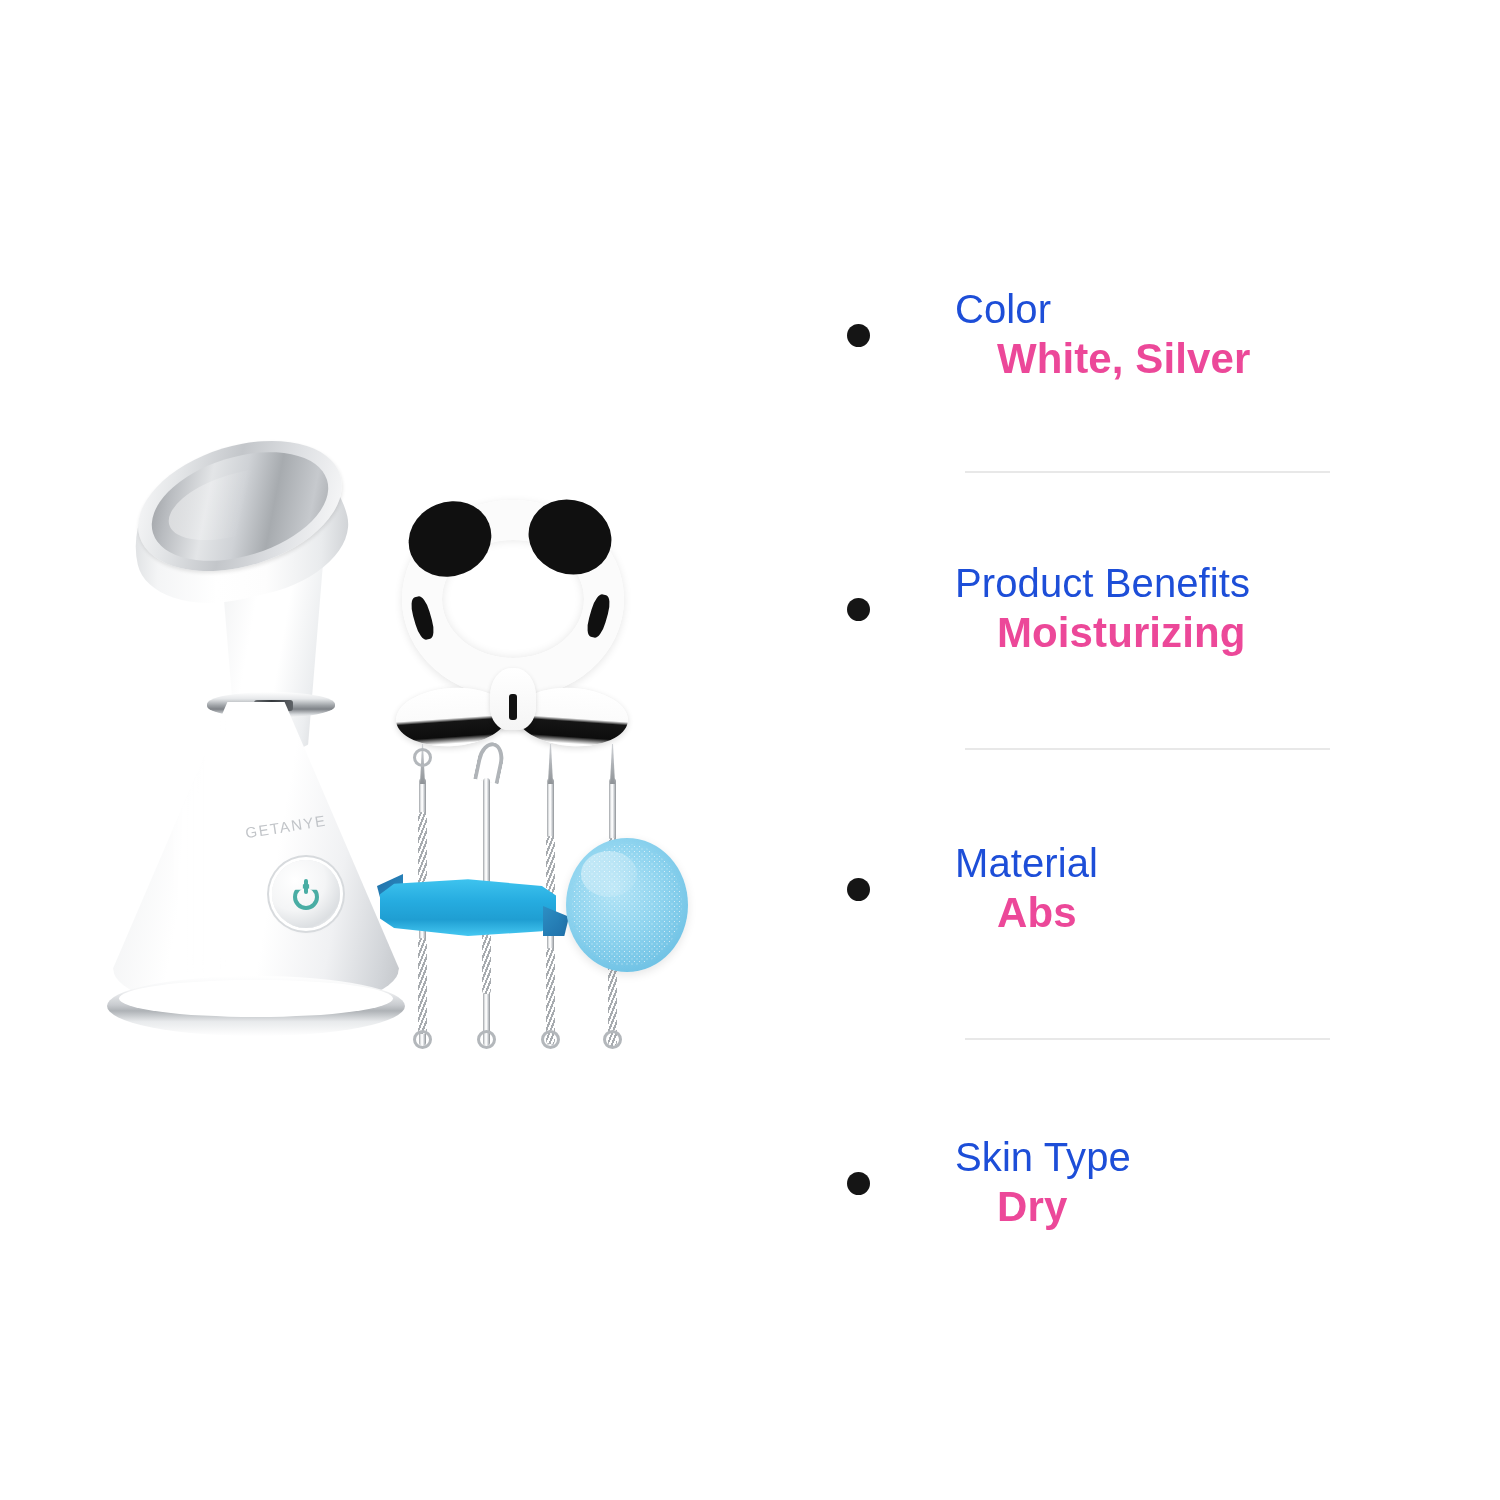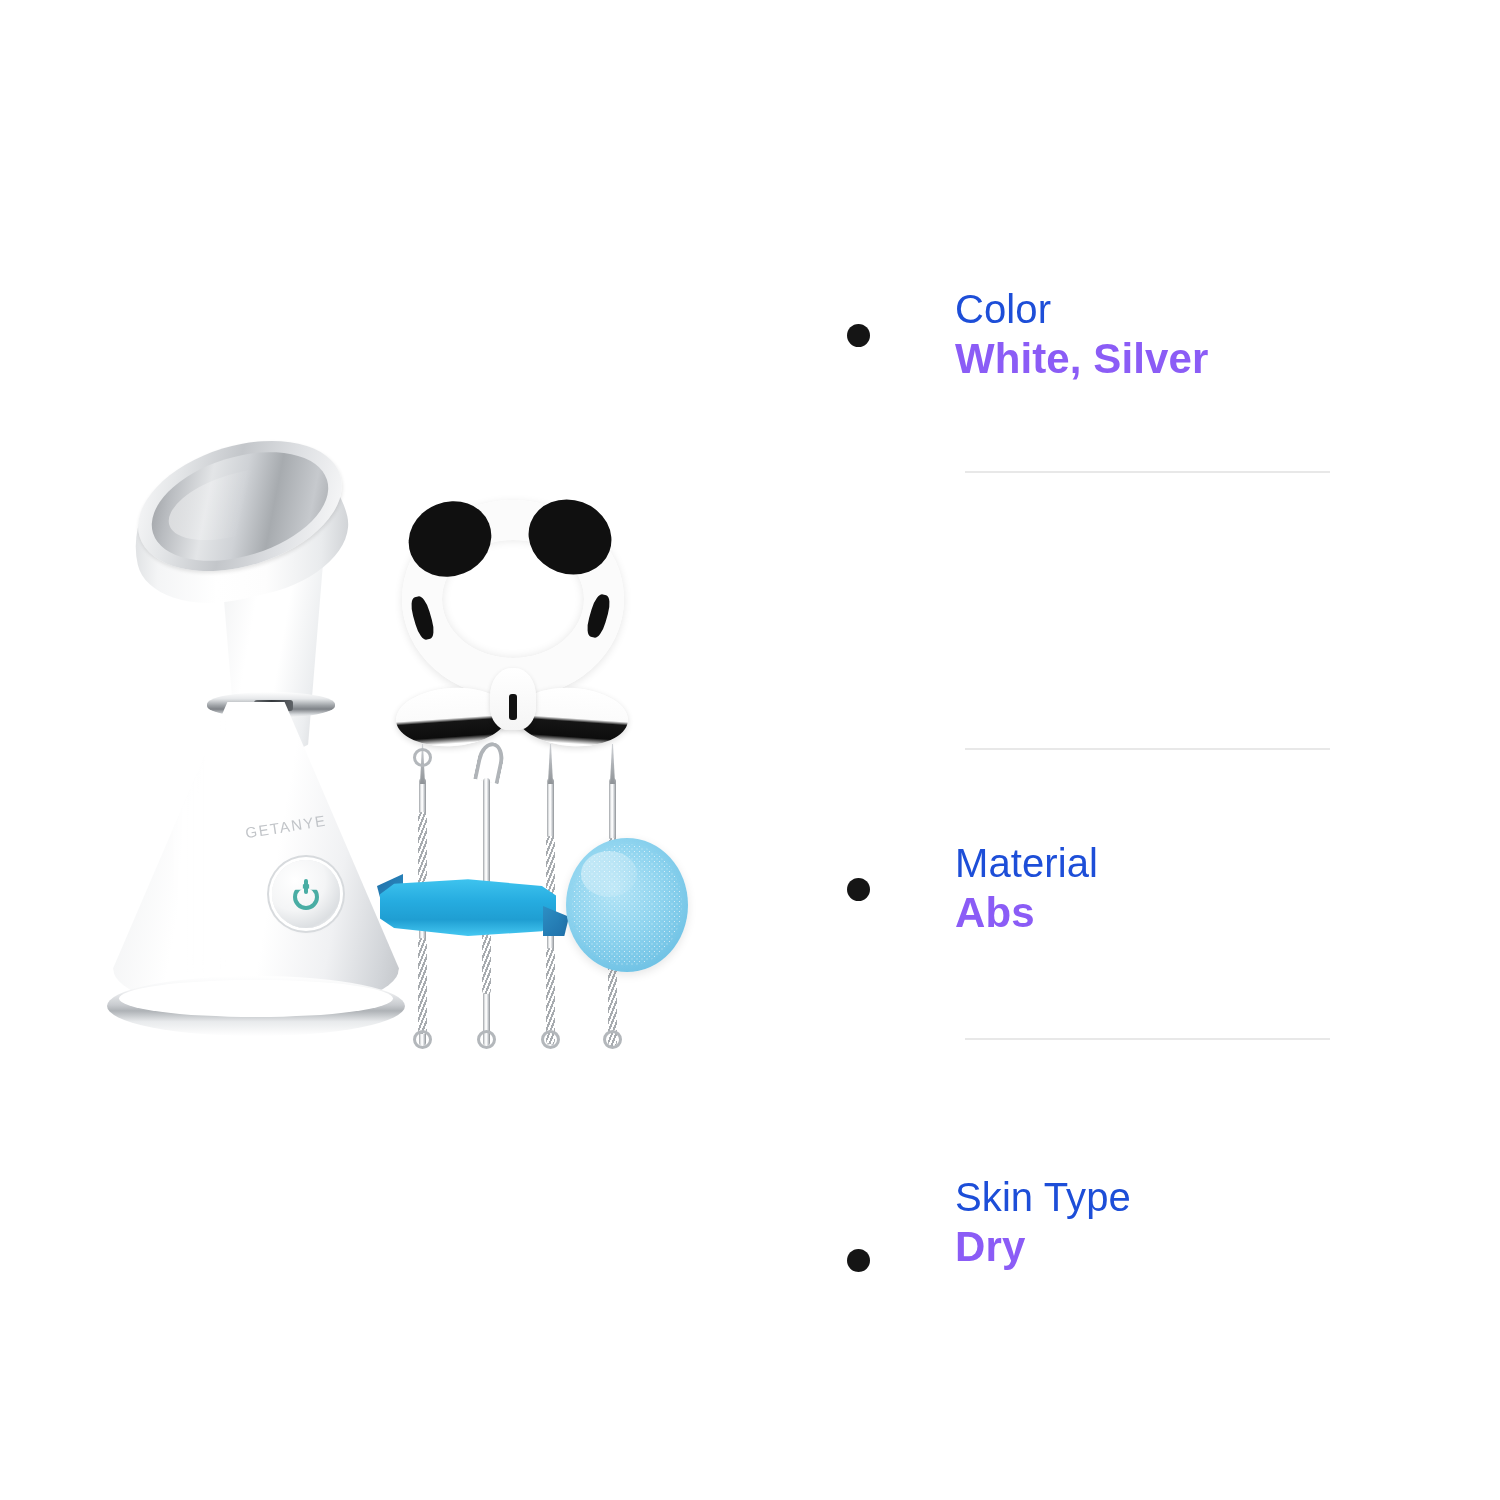--- a/index.html
+++ b/index.html
@@ -219,27 +219,27 @@
   .spec-bullet{
     width:23px;height:23px;border-radius:50%;background:#151515;
     flex:0 0 auto;margin-left:87px;
   }
   .spec-text{margin-left:85px;}
   .spec-label{
     font-size:40px;line-height:1.15;color:#1d4ed8;font-weight:400;
     letter-spacing:.1px;white-space:nowrap;
   }
   .spec-value{
-    font-size:42px;line-height:1.2;color:#8b5cf6;font-weight:700;
-    letter-spacing:.1px;white-space:nowrap;margin-top:2px;
+    font-size:42px;line-height:1.2;color:#ec4899;font-weight:700;
+    letter-spacing:.1px;white-space:nowrap;margin-top:2px;margin-left:42px;
   }
   .r1{top:286px;}
   .r2{top:560px;}
   .r3{top:840px;}
-  .r4{top:1174px;align-items:flex-end;}
+  .r4{top:1134px;}
   .spec-divider{
     position:absolute;left:205px;width:365px;height:2px;background:#e8e8e8;
   }
   .d1{top:471px;}
   .d2{top:748px;}
   .d3{top:1038px;}
 </style>
 </head>
 <body>
 
@@ -309,20 +309,27 @@
 
     <div class="spec-row r1">
       <span class="spec-bullet"></span>
       <span class="spec-text">
         <div class="spec-label">Color</div>
         <div class="spec-value">White, Silver</div>
       </span>
     </div>
     <div class="spec-divider d1"></div>
 
+    <div class="spec-row r2">
+      <span class="spec-bullet"></span>
+      <span class="spec-text">
+        <div class="spec-label">Product Benefits</div>
+        <div class="spec-value">Moisturizing</div>
+      </span>
+    </div>
     <div class="spec-divider d2"></div>
 
     <div class="spec-row r3">
       <span class="spec-bullet"></span>
       <span class="spec-text">
         <div class="spec-label">Material</div>
         <div class="spec-value">Abs</div>
       </span>
     </div>
     <div class="spec-divider d3"></div>

